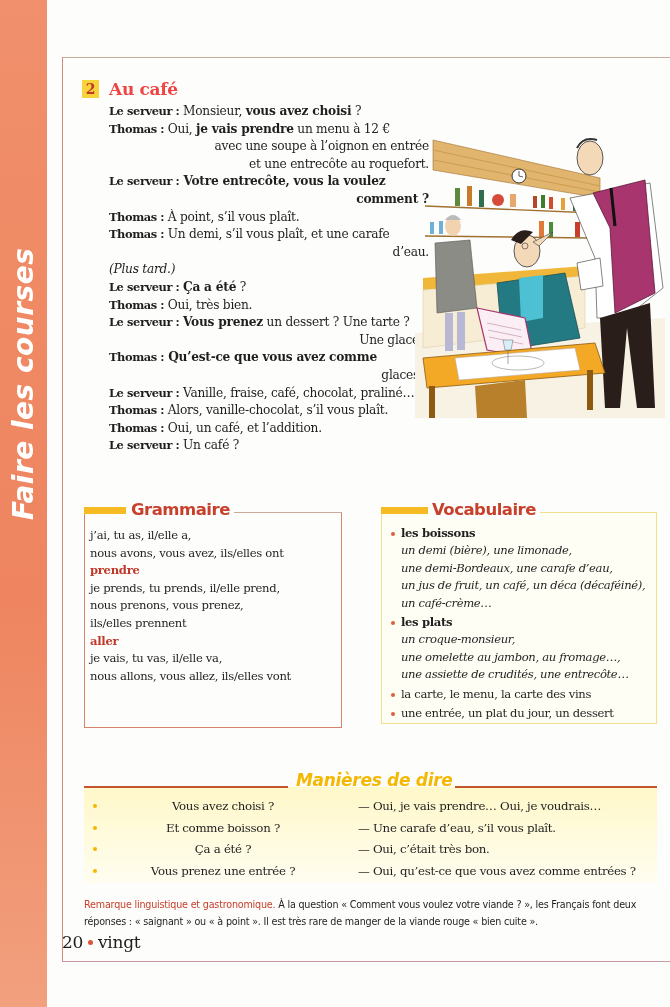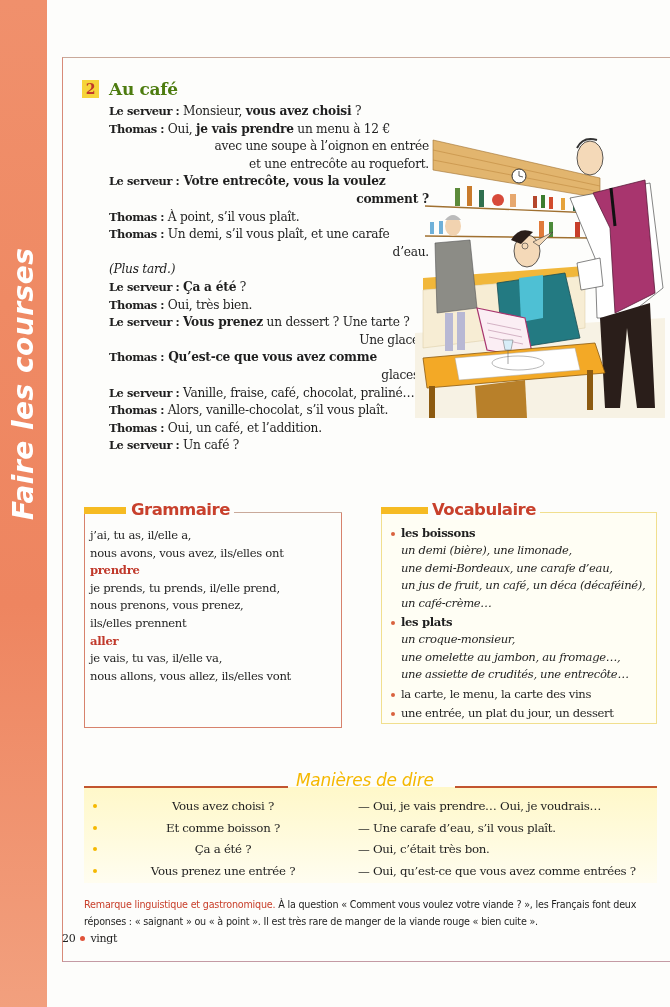--- a/index.html
+++ b/index.html
@@ -26,21 +26,21 @@
     border-top: 1px solid #c9a99a; border-left: 1px solid #d88a78; border-bottom: 1px solid #c49aa4;
   }
 
   
   .dialogue-head { position: absolute; left: 82px; top: 79px; display: flex; align-items: center; }
   .num-badge {
     width: 17px; height: 18px; background: #f6d43a; color: #c0392b;
     font-family: "DejaVu Serif", serif; font-weight: bold; font-size: 14px;
     text-align: center; line-height: 18px; margin-right: 10px;
   }
-  .dialogue-title { font-family: "DejaVu Serif", serif; font-weight: bold; font-size: 17px; color: #4d7c0f; letter-spacing: -0.3px; }
+  .dialogue-title { font-family: "DejaVu Serif", serif; font-weight: bold; font-size: 17px; color: #ef4444; letter-spacing: -0.3px; }
 
   .dialogue { position: absolute; left: 109px; top: 103px; width: 320px; font-size: 12.2px; line-height: 17.6px; letter-spacing: -0.25px; }
   .line { display: block; }
   .line .speaker { font-weight: bold; font-size: 11.4px; letter-spacing: -0.4px; }
   .line .bold { font-weight: bold; }
   .line .cont { display: block; padding-left: 15px; text-align: right; }
   .stage { font-style: italic; }
 
   
   .illustration { position: absolute; left: 415px; top: 118px; width: 250px; height: 300px; }
@@ -68,33 +68,33 @@
   .vocab-item .head { font-weight: bold; display: block; }
   .vocab-item .sub { display: block; font-style: italic; }
 
   
   .man-box {
     position: absolute; left: 84px; top: 787px; width: 573px; height: 96px;
     background: linear-gradient(180deg, #fff8c9 0%, #fffbe0 60%, #fffdf0 100%);
   }
   .man-line-left { position: absolute; left: 84px; top: 786px; width: 204px; height: 2px; background: #c2552f; }
   .man-line-right { position: absolute; left: 455px; top: 786px; width: 202px; height: 2px; background: #c2552f; }
-  .man-title { position: absolute; left: 296px; top: 770px; font-family: "DejaVu Sans", sans-serif; font-weight: normal; font-style: italic; font-size: 17px; color: #f5b800; letter-spacing: -0.3px; }
+  .man-title { position: absolute; left: 296px; top: 770px; font-family: "DejaVu Sans", sans-serif; font-weight: bold; font-style: italic; font-size: 17px; color: #f5b800; letter-spacing: -0.3px; }
   .man-q { position: absolute; left: 92px; top: 796px; width: 250px; font-size: 11.8px; line-height: 21.5px; letter-spacing: -0.3px; text-align: center; }
   .man-q .q { display: block; position: relative; padding-left: 12px; }
   .man-q .q::before { content: ""; position: absolute; left: 1px; top: 8px; width: 4px; height: 4px; border-radius: 50%; background: #f5b800; }
   .man-a { position: absolute; left: 358px; top: 796px; width: 300px; font-size: 11.8px; line-height: 21.5px; letter-spacing: -0.3px; }
   .man-a .a { display: block; }
 
   
   .remark { position: absolute; left: 84px; top: 897px; width: 570px; font-family: "DejaVu Sans", sans-serif; font-size: 9.6px; line-height: 16.5px; letter-spacing: -0.2px; color: #1f1f1f; }
   .remark-label { color: #c8402c; }
 
   
-  .footer { position: absolute; left: 62px; top: 932px; font-family: "DejaVu Serif", serif; font-size: 11px; display: flex; align-items: center; letter-spacing: -0.3px; text-align: right; }
+  .footer { position: absolute; left: 62px; top: 932px; font-family: "DejaVu Serif", serif; font-size: 17px; display: flex; align-items: center; letter-spacing: -0.3px; text-align: right; }
   .footer-dot { width: 5px; height: 5px; border-radius: 50%; background: #e0533a; margin: 0 5px; }
 </style>
 </head>
 <body>
 
 <div class="side-band">
   <div class="side-band-title">Faire les courses</div>
 </div>
 
 <div class="frame"></div>

